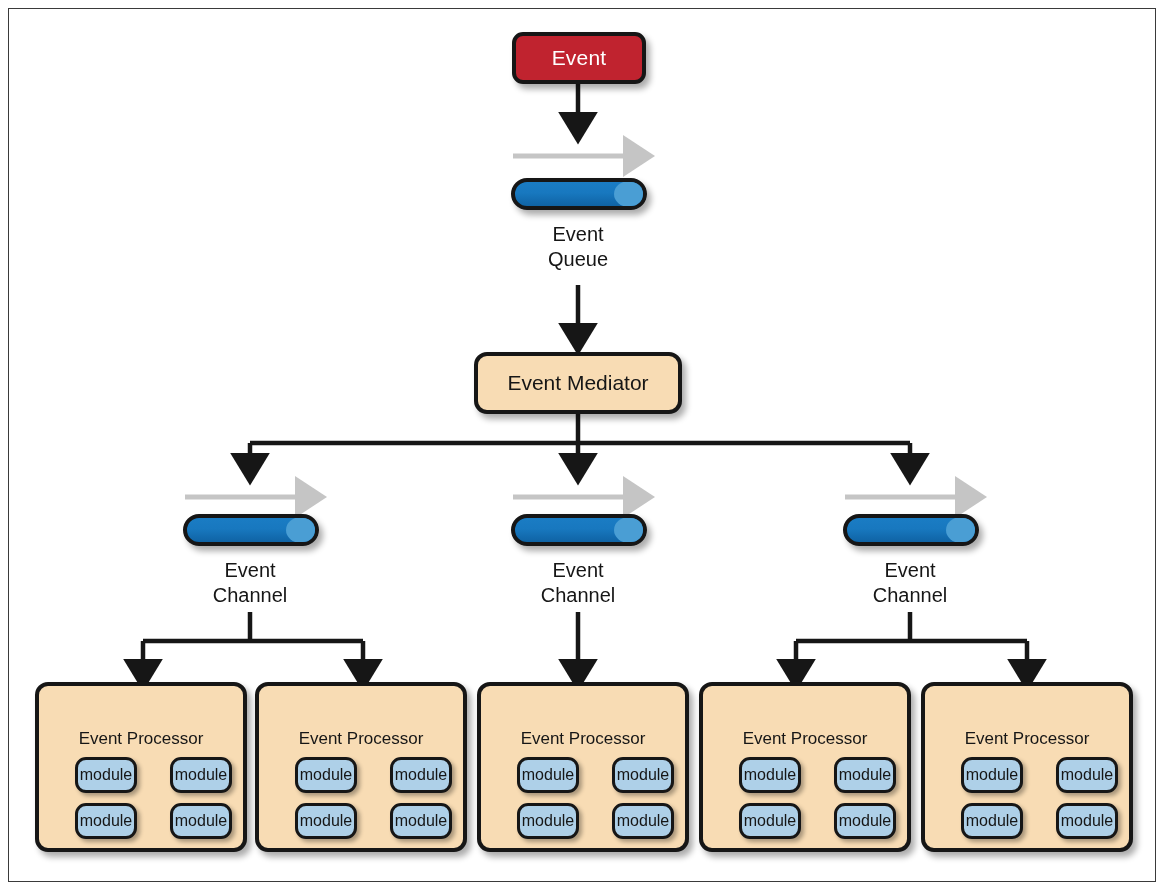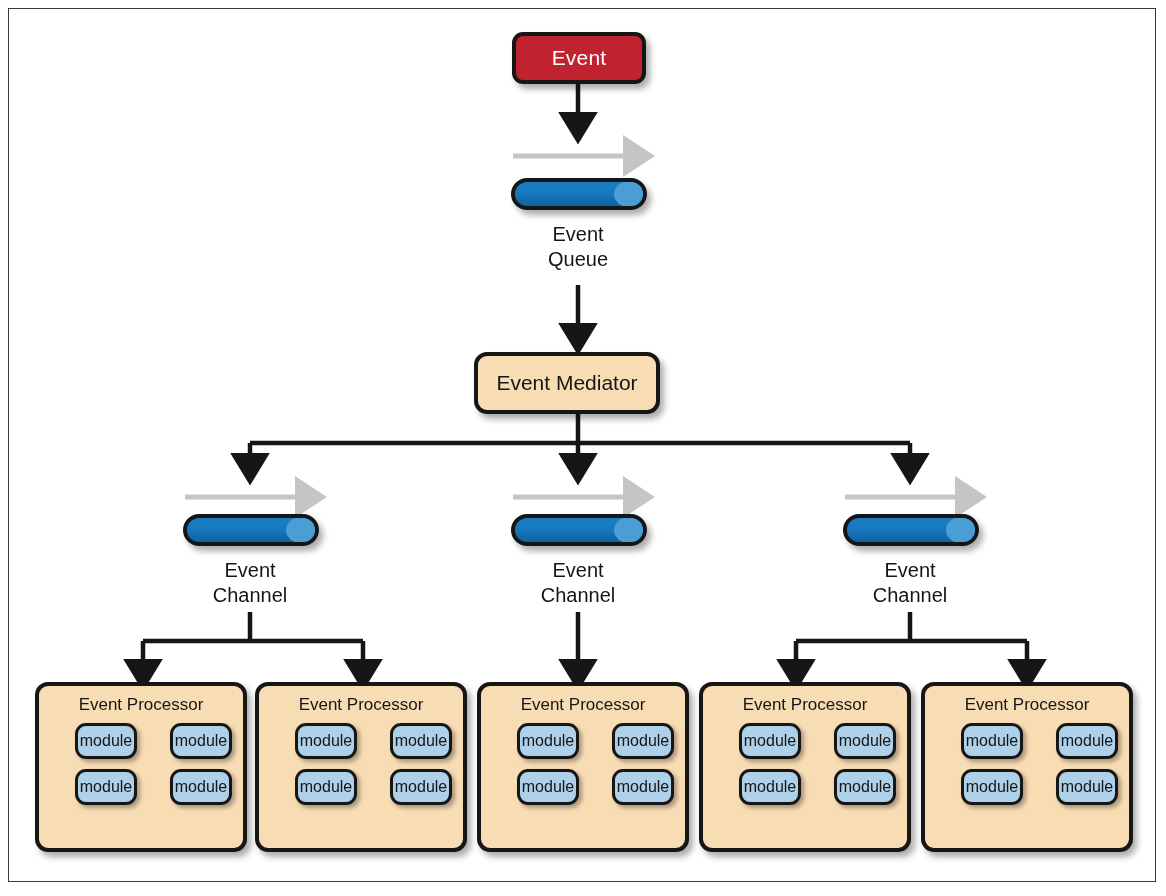--- a/index.html
+++ b/index.html
@@ -104,20 +104,21 @@
     display: flex;
     flex-direction: column;
     align-items: center;
     padding-top: 9px;
   }
   .processor-title {
     font-size: 17px;
     color: #161616;
     margin-bottom: 8px;
     white-space: nowrap;
+    margin-top: 34px;
   }
   .module-grid {
     display: grid;
     grid-template-columns: repeat(2, 1fr);
     gap: 10px 8px;
     width: 100%;
     padding: 0 11px;
     box-sizing: border-box;
   }
   .module {
@@ -190,21 +191,21 @@
   <div class="node event-box" style="left:512px; top:32px; width:134px; height:52px;">
     <span>Event</span>
   </div>
 
   <div class="cylinder" style="left:511px; top:178px; width:136px; height:32px;">
     <div class="cap"></div>
   </div>
   <div class="node-label" style="left:478px; top:222px; width:200px;">Event
 Queue</div>
 
-  <div class="node mediator-box" style="left:474px; top:352px; width:186px; height:62px;">
+  <div class="node mediator-box" style="left:474px; top:352px; width:208px; height:62px;">
     <span>Event Mediator</span>
   </div>
 
   <div class="cylinder" style="left:183px; top:514px; width:136px; height:32px;">
     <div class="cap"></div>
   </div>
   <div class="node-label" style="left:150px; top:558px; width:200px;">Event
 Channel</div>
 
   <div class="cylinder" style="left:511px; top:514px; width:136px; height:32px;">

